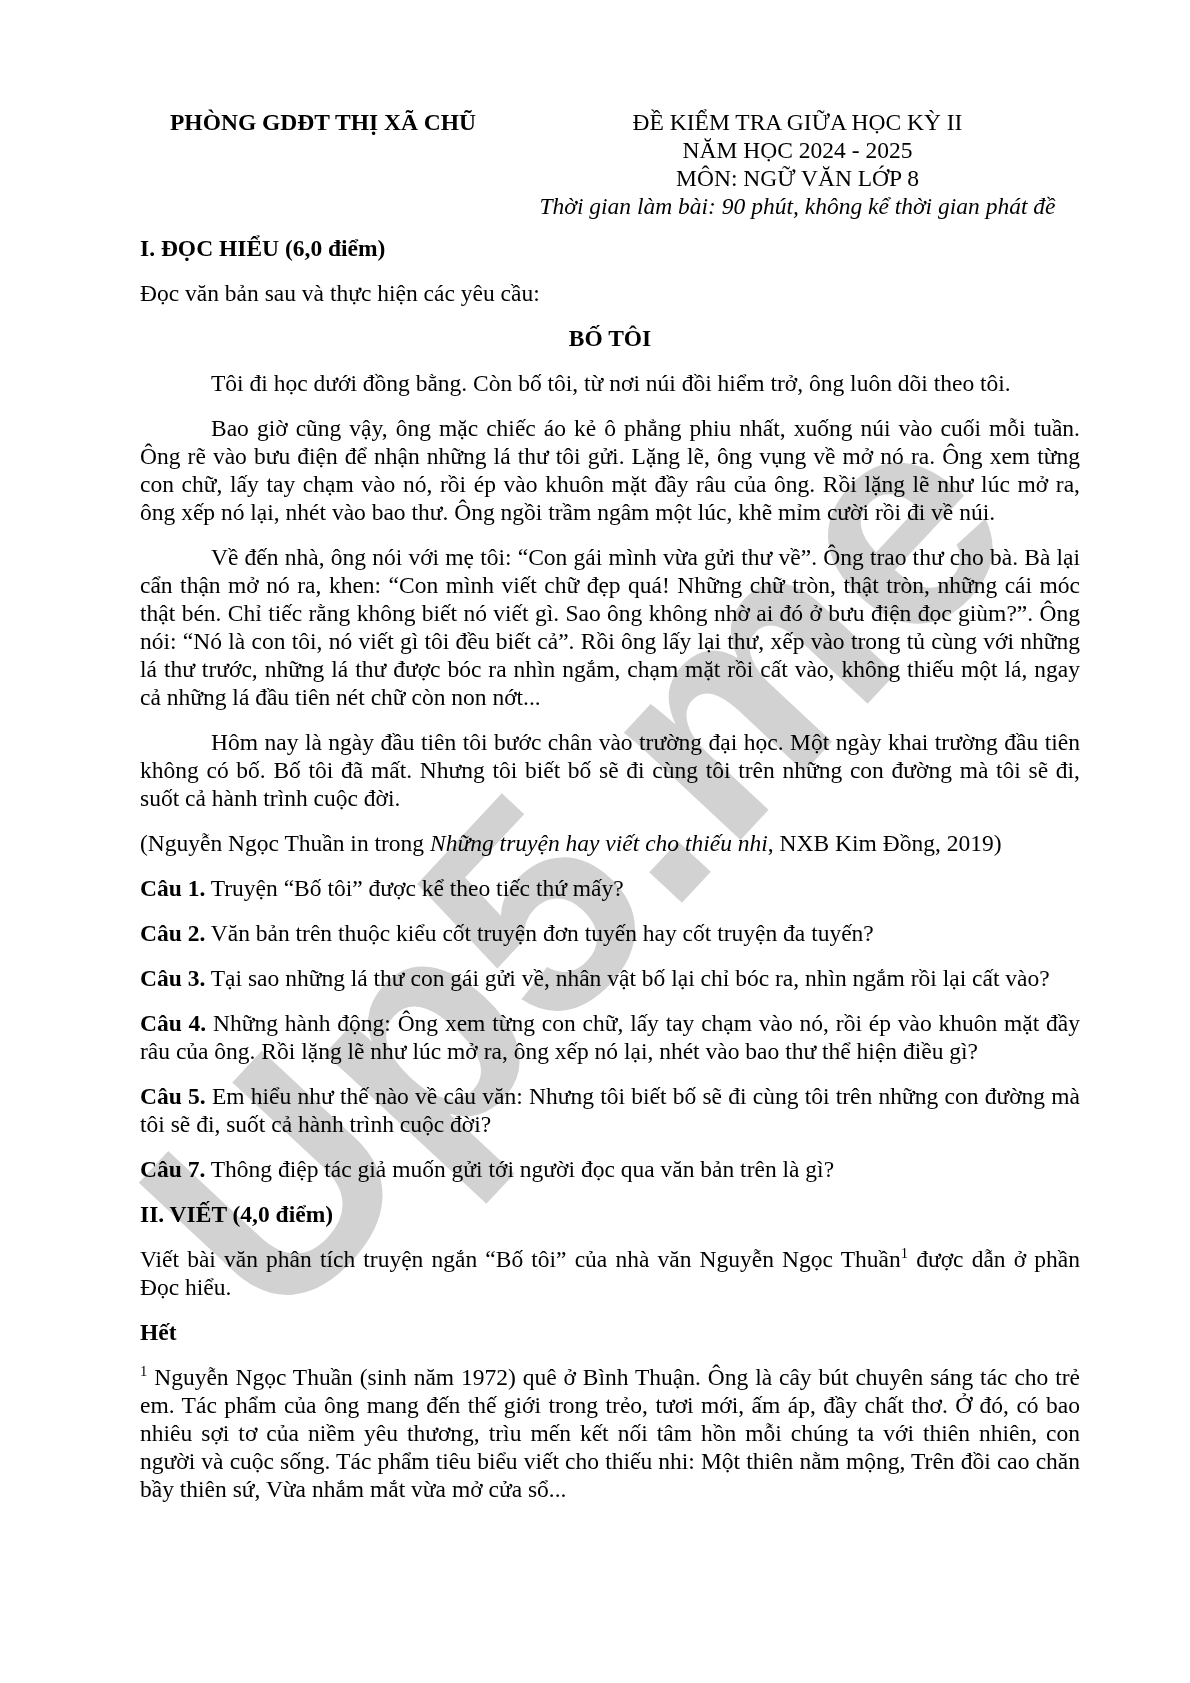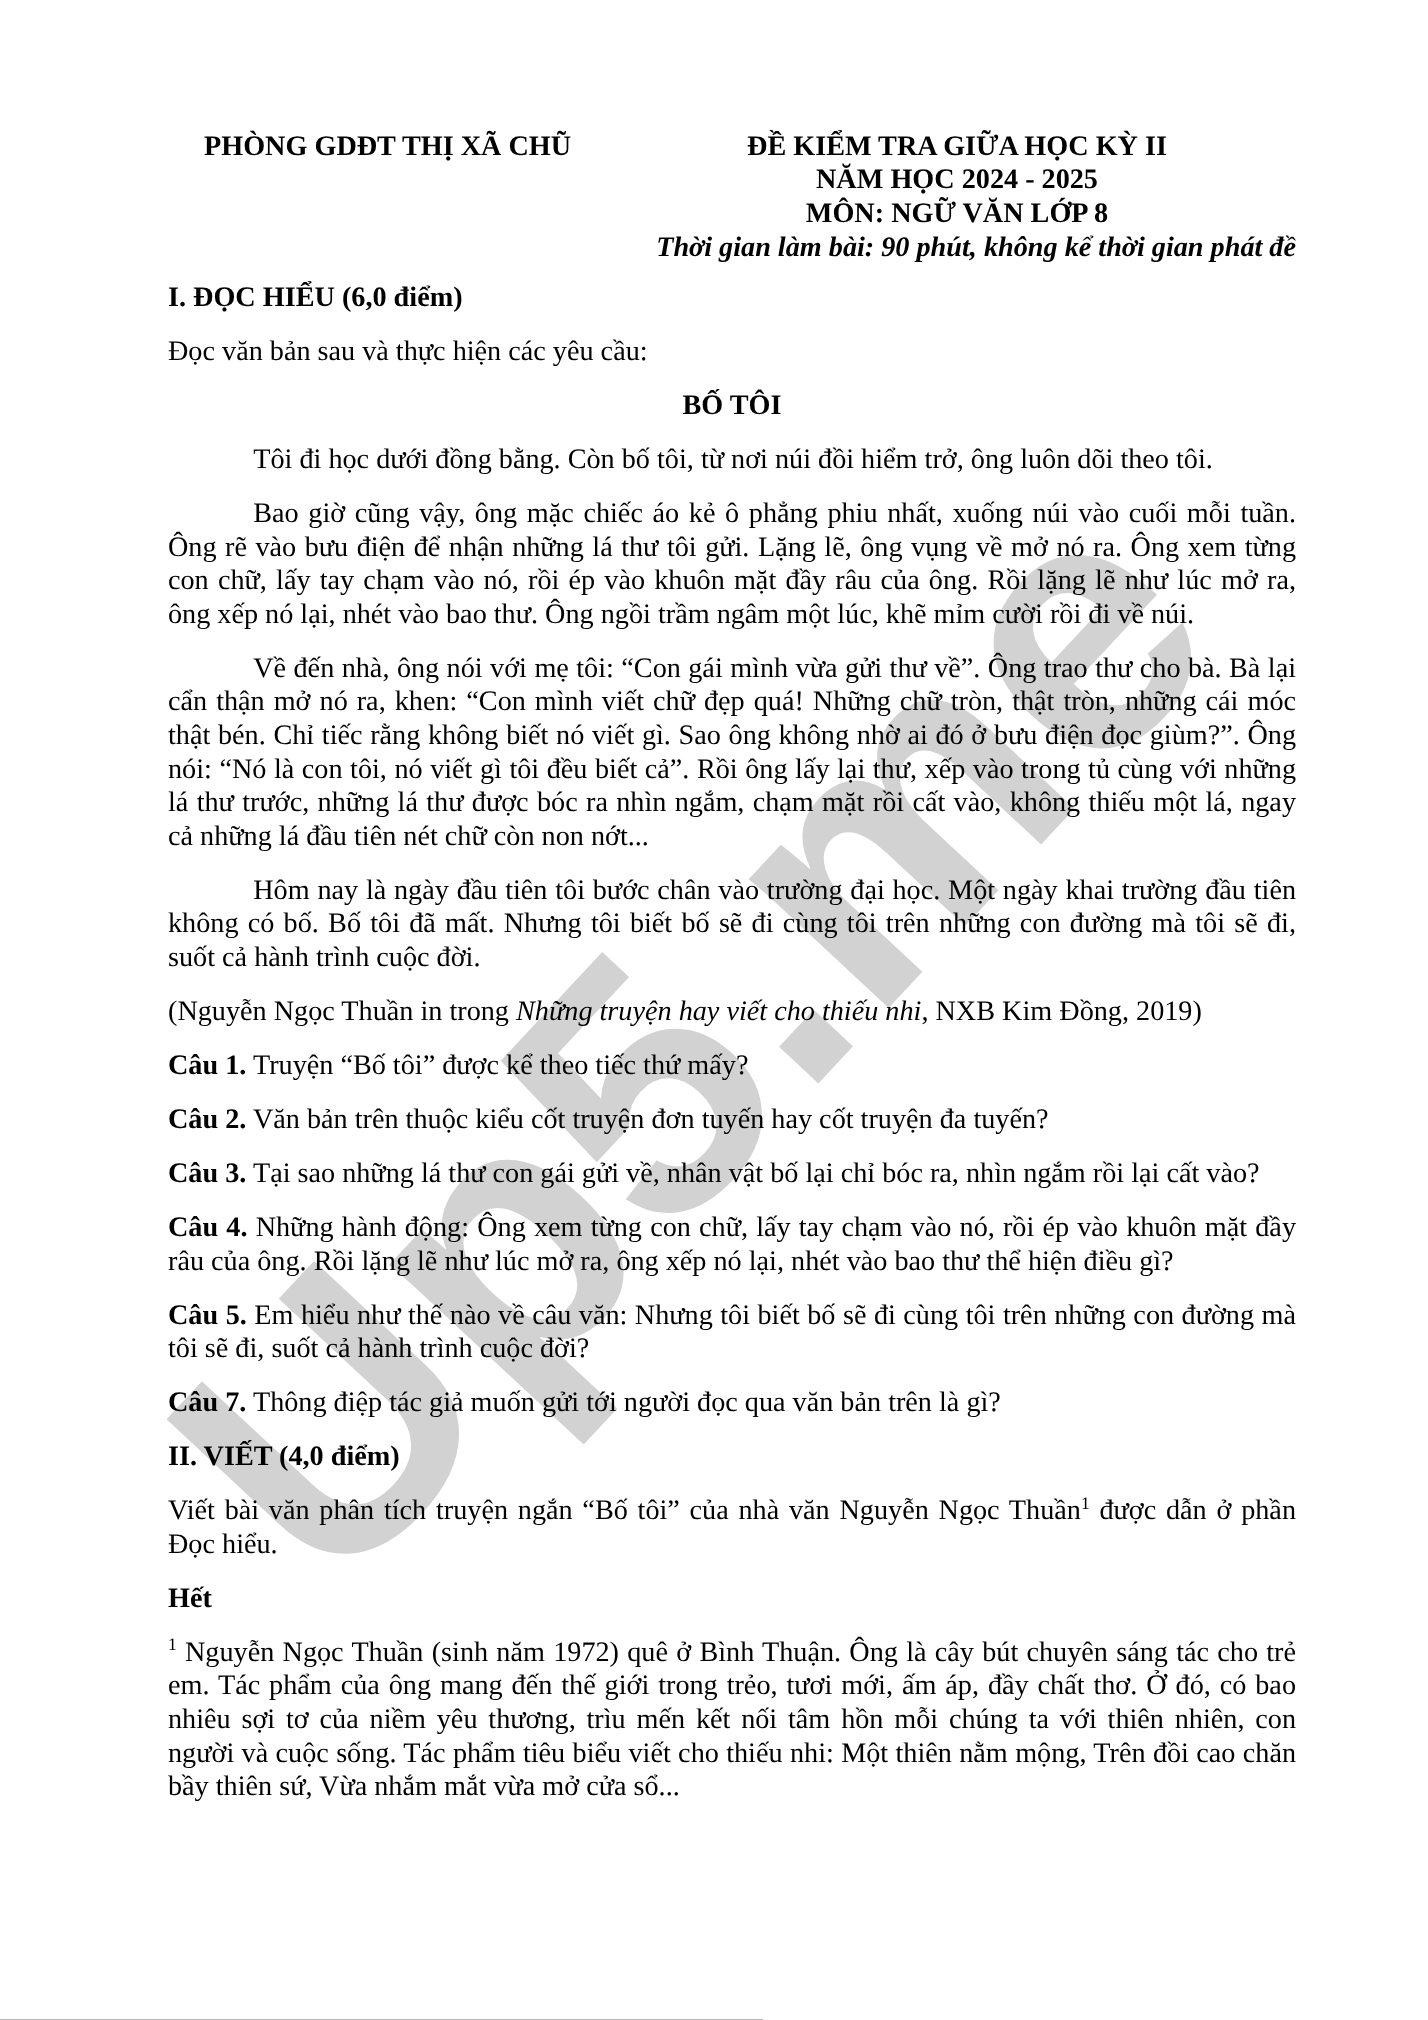--- a/index.html
+++ b/index.html
@@ -40,22 +40,22 @@
   }
   .hdr { display: flex; margin-bottom: 14px; }
   .hdr-left {
     margin-left: 30px;
     width: 345px;
     font-weight: bold;
     white-space: nowrap;
     flex: 0 0 auto;
   }
   .hdr-right { flex: 1 1 auto; text-align: center; }
-  .hdr-right .line { font-weight: bold; }
-  .hdr-right .it { font-weight: bold; font-style: italic; text-align: right; }
+  .hdr-right .line { font-weight: normal; }
+  .hdr-right .it { font-weight: normal; font-style: italic; }
   p { margin: 0 0 17px 0; }
   .just { text-align: justify; }
   .indent { text-indent: 71px; }
   .b { font-weight: bold; }
   .i { font-style: italic; }
   .center { }
   h3 { font-size: inherit; line-height: inherit; font-weight: bold; margin: 0 0 17px 0; }
   .story-title { text-align: center; font-weight: bold; margin: 0 0 17px 0; }
   sup { font-size: 0.62em; line-height: 0; vertical-align: super; }
 </style>

